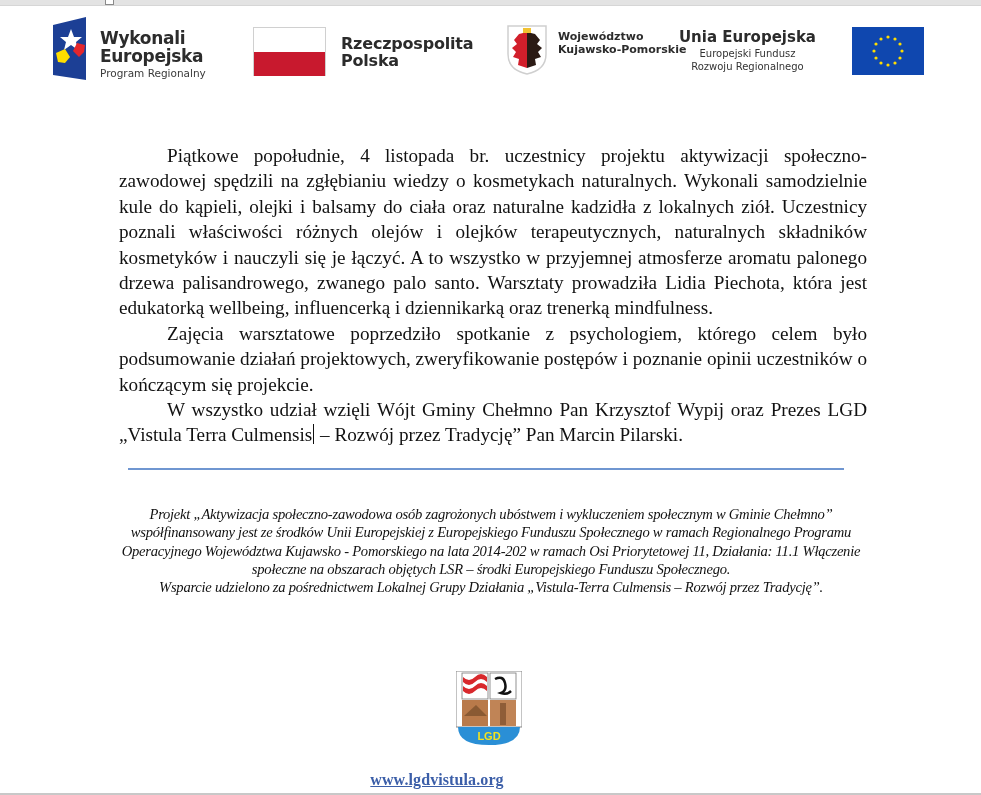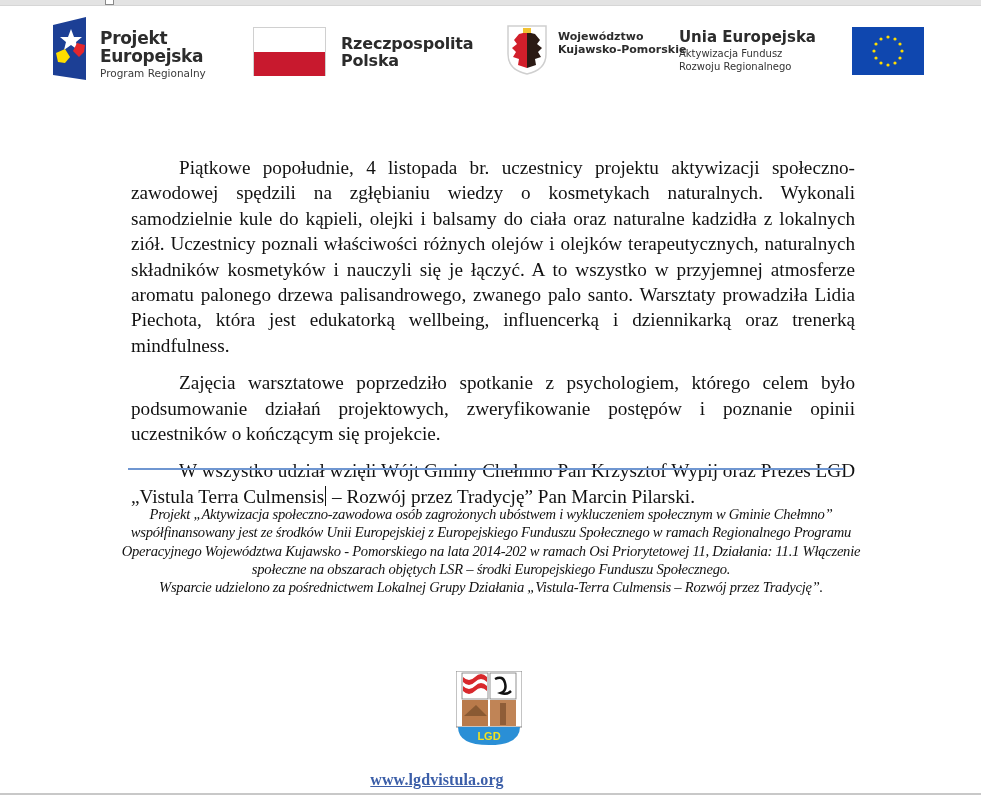--- a/index.html
+++ b/index.html
@@ -28,31 +28,31 @@
   .pl-flag { position:absolute; left:253px; top:27px; width:73px; height:49px; border:1px solid #d0d0d0; box-sizing:border-box; }
   .pl-white { height:24px; background:#fff; }
   .pl-red { height:24px; background:#c8192e; }
   .pl-text { position:absolute; left:341px; top:35px; color:#2b2b2b; font-size:16px; font-weight:bold; line-height:17px; letter-spacing:-0.2px; }
 
   
   .kp-shield { position:absolute; left:506px; top:24px; width:42px; height:52px; }
   .kp-text { position:absolute; left:558px; top:30px; font-size:11px; font-weight:bold; line-height:13px; color:#2c2c2c; }
 
   
-  .ue-text { position:absolute; right:165px; top:27px; text-align:left; color:#2b2b2b; }
+  .ue-text { position:absolute; right:165px; top:27px; text-align:center; color:#2b2b2b; }
   .ue-t1 { font-size:15px; font-weight:bold; line-height:20px; }
   .ue-t2 { font-size:10px; line-height:13px; color:#333; }
   .eu-flag { position:absolute; left:852px; top:27px; width:72px; height:48px; background:#0f47af; }
 
   
   .main {
     position:absolute; left:119px; top:143px; width:748px;
     font-size:19.2px; line-height:25.4px; text-align:justify; color:#111;
   }
-  .main p { margin:12px; text-indent:48px; }
+  .main p { margin:0; text-indent:48px; }
   .cursor { display:inline-block; width:1px; height:20px; background:#111; vertical-align:-3px; margin:0 1px; }
 
   .divider {
     position:absolute; left:128px; top:468px; width:716px; height:2px; background:#6f96d1;
   }
 
   .footer {
     position:absolute; left:108px; top:505px; width:766px;
     font-style:italic; text-align:center; font-size:14.6px; line-height:18.3px; color:#111;
     letter-spacing:-0.25px;
@@ -75,21 +75,21 @@
 
 <div class="logos">
 
   <svg class="fe-icon" viewBox="0 0 33 63">
     <polygon points="0,8 33,0 33,63 0,58" fill="#1c3f95"></polygon>
     <polygon points="18,12 21,20 29,20 23,25 25,33 18,28 11,33 13,25 7,20 15,20" fill="#ffffff"></polygon>
     <polygon points="24,26 32,28 31,35 26,40 20,34" fill="#e4262c"></polygon>
     <polygon points="3,36 12,32 17,40 12,46 5,45" fill="#ffde00"></polygon>
   </svg>
   <div class="fe-text sans">
-    <div class="fe-t1">Projekt</div>
+    <div class="fe-t1">Wykonali</div>
     <div class="fe-t2">Europejska</div>
     <div class="fe-t3">Program Regionalny</div>
   </div>
 
   <div class="pl-flag">
     <div class="pl-white"></div>
       <div class="pl-red"></div>
   </div>
   <div class="pl-text sans">
     <div>Rzeczpospolita</div>
@@ -102,21 +102,21 @@
     <path d="M21,8 L29,10 L34,16 L31,20 L36,24 L32,28 L35,33 L29,35 L30,41 L21,44 Z" fill="#2b1a14"></path>
     <rect x="17" y="4" width="8" height="5" fill="#f2c230"></rect>
   </svg>
   <div class="kp-text sans">
     <div>Województwo</div>
     <div>Kujawsko-Pomorskie</div>
   </div>
 
   <div class="ue-text sans">
     <div class="ue-t1">Unia Europejska</div>
-    <div class="ue-t2">Aktywizacja Fundusz</div>
+    <div class="ue-t2">Europejski Fundusz</div>
     <div class="ue-t2">Rozwoju Regionalnego</div>
   </div>
   <svg class="eu-flag" viewBox="0 0 72 48">
     <rect width="72" height="48" fill="#0f47af"></rect>
     <g fill="#ffdd00">
       <circle cx="36" cy="10" r="1.6"></circle>
         <circle cx="43" cy="12" r="1.6"></circle>
         <circle cx="48" cy="17" r="1.6"></circle>
       <circle cx="50" cy="24" r="1.6"></circle>
         <circle cx="48" cy="31" r="1.6"></circle>

